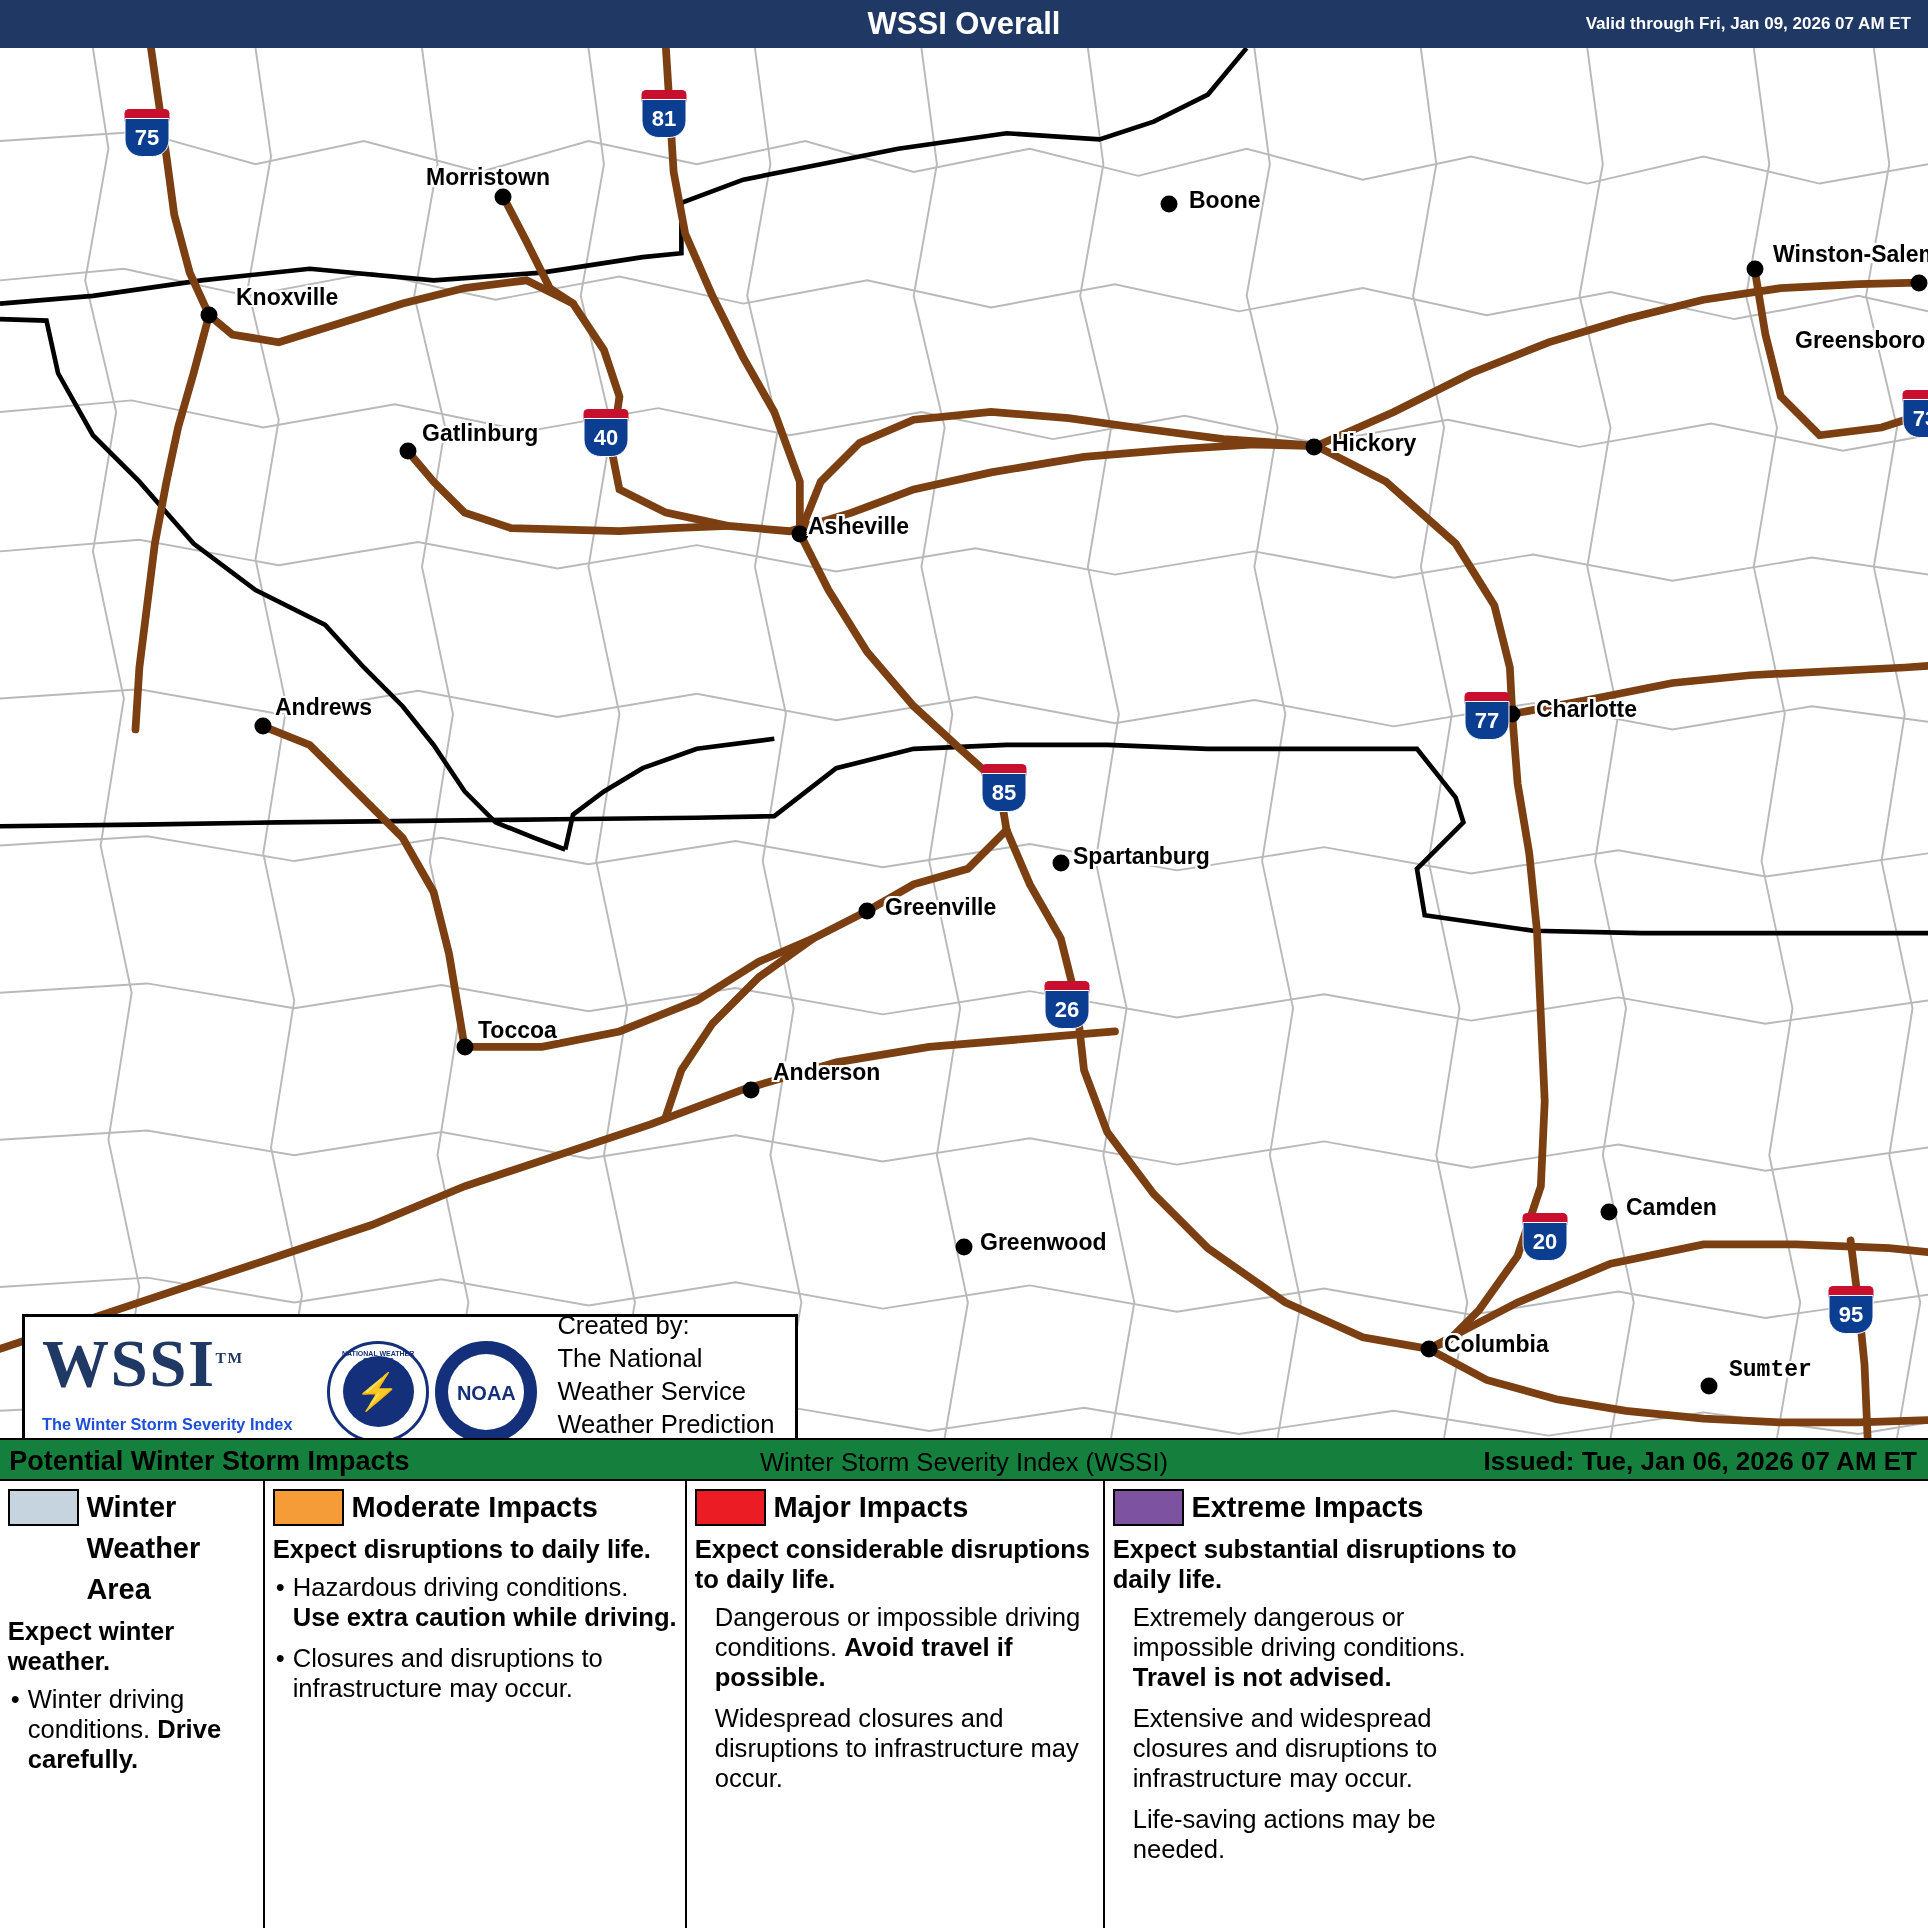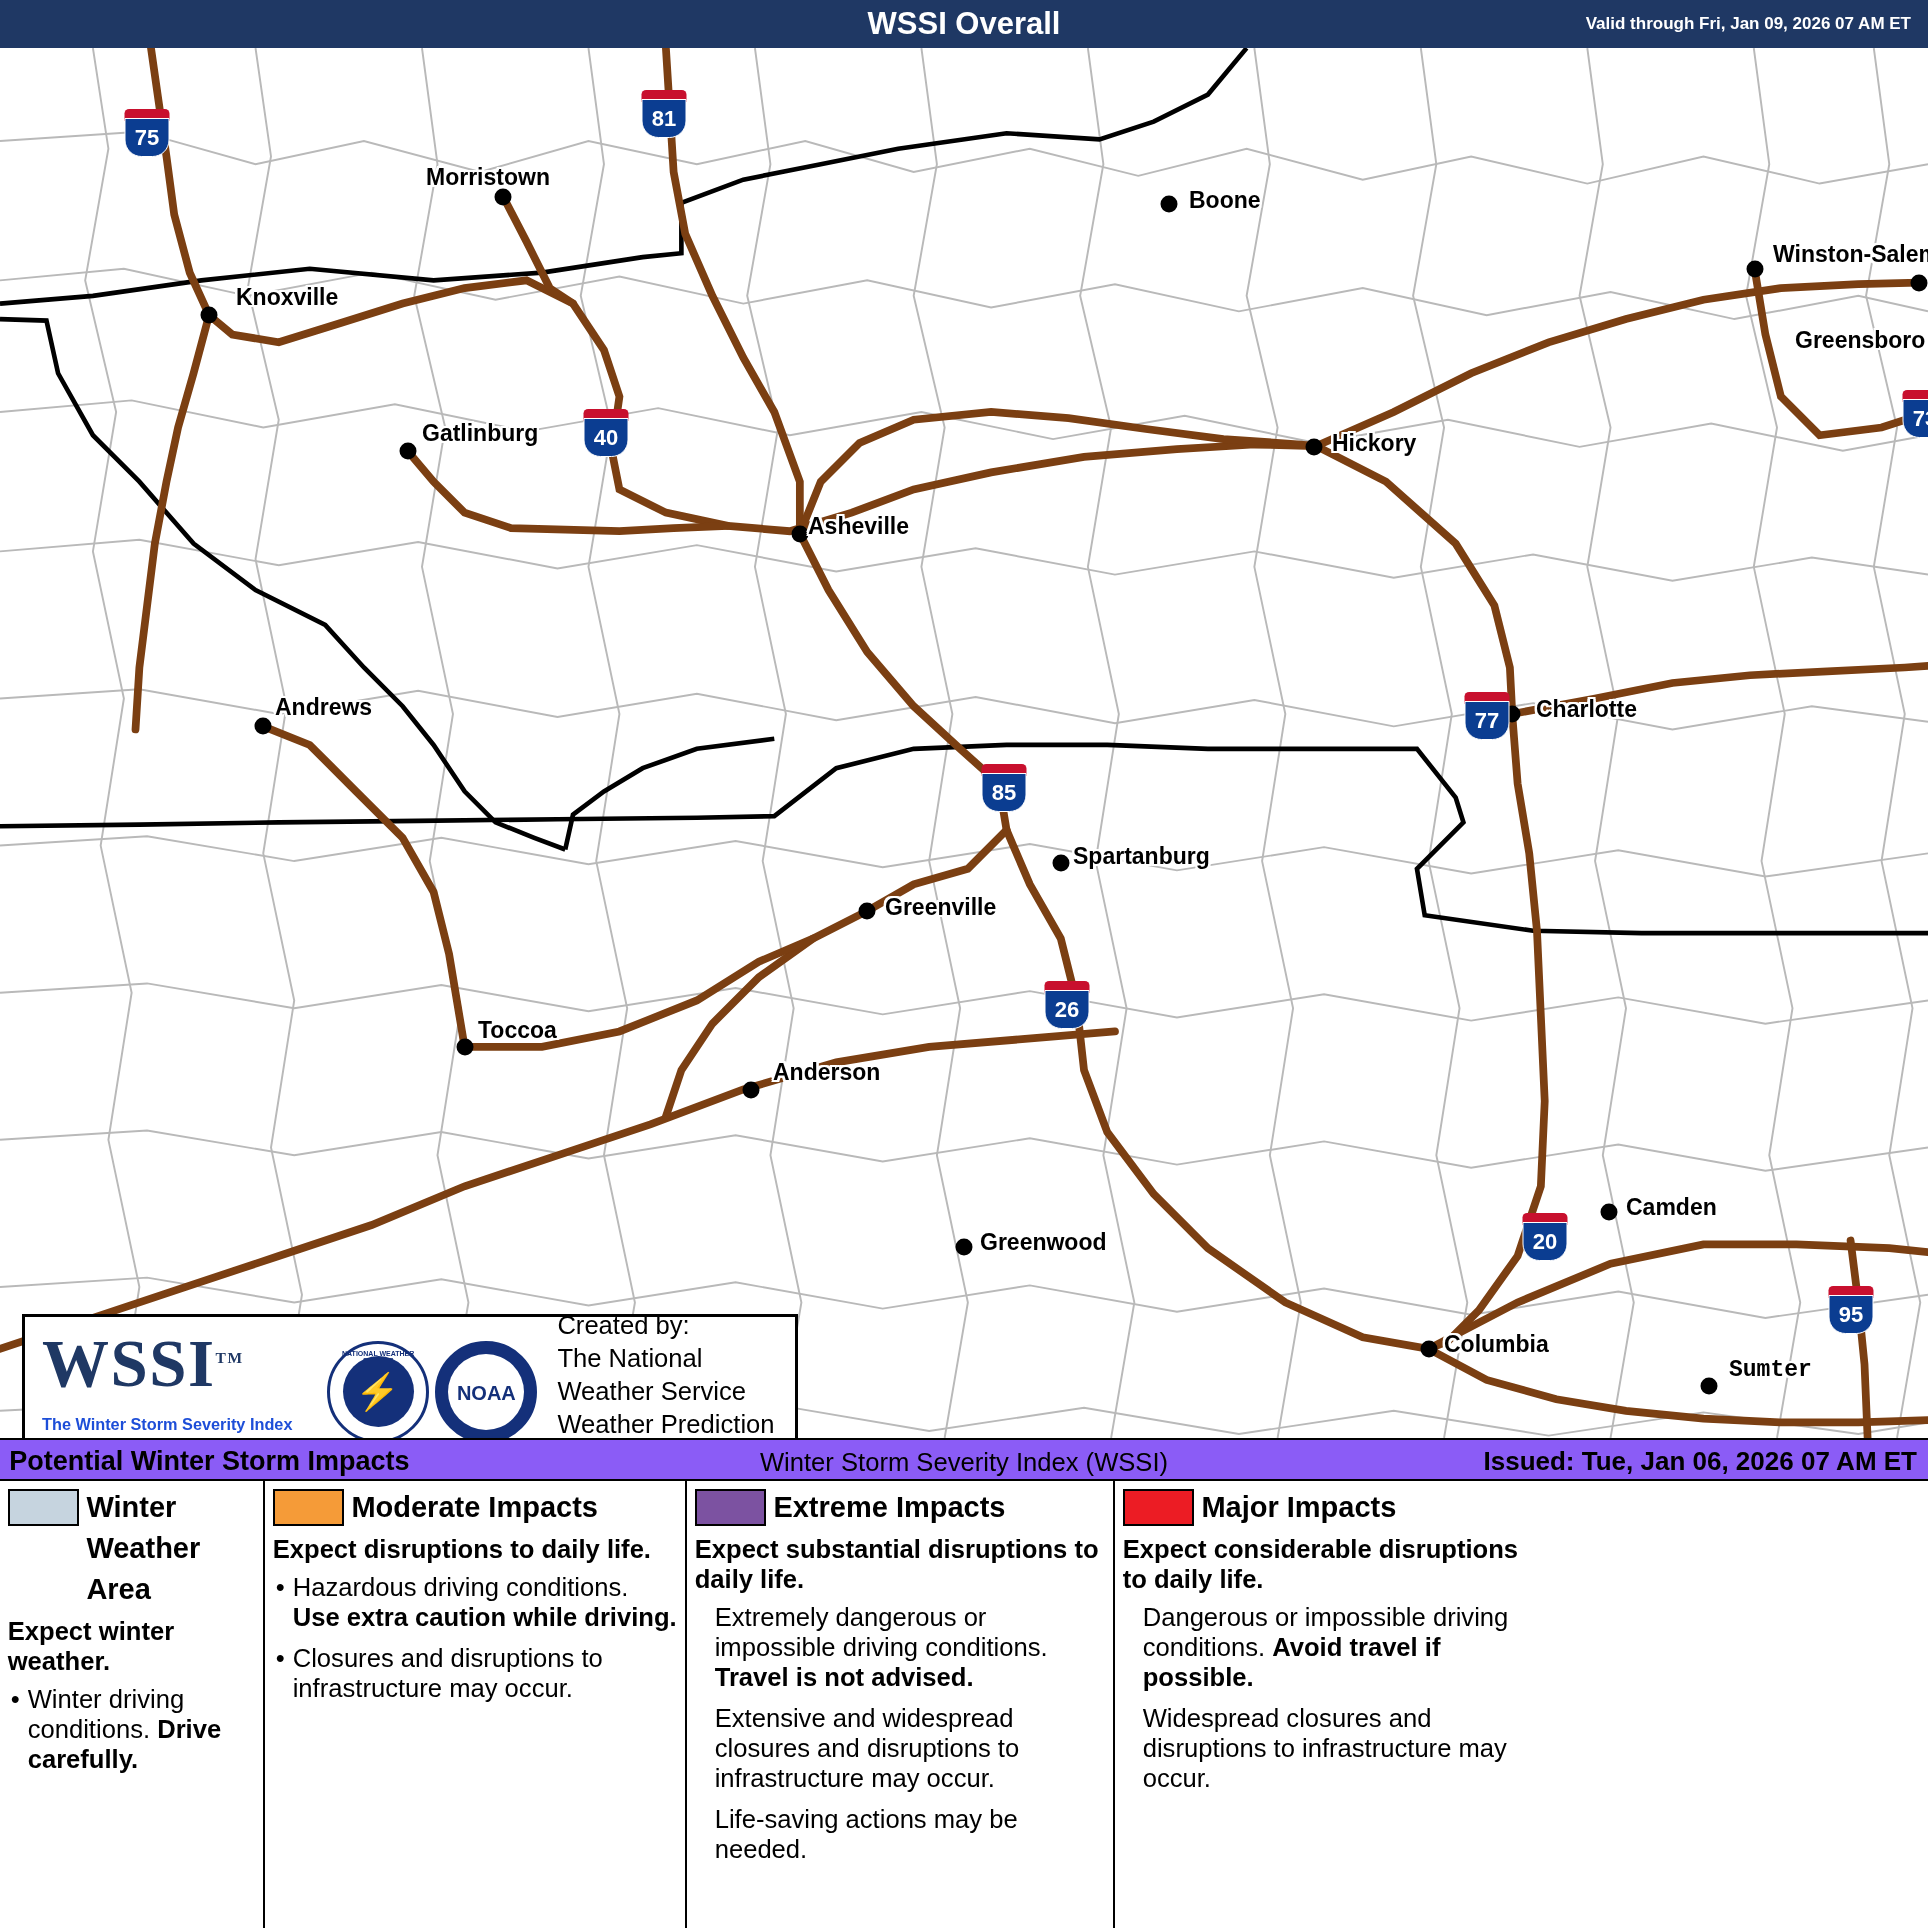--- a/index.html
+++ b/index.html
@@ -212,21 +212,21 @@
     color: #000000;
   }
 
   
   #gray-bar {
     position: absolute;
     left: 0;
     top: 1438px;
     width: 1928px;
     height: 43px;
-    background: #8b5cf6;
+    background: #15803d;
     border-top: 2.3px solid #000000;
     border-bottom: 2.3px solid #000000;
     box-sizing: border-box;
   }
   #gray-bar .gb-left {
     position: absolute;
     left: 9.3px; top: 6.2px;
     font-size: 27px;
     font-weight: bold;
     color: #000000;
@@ -524,38 +524,38 @@
       <div class="legend-swatch" style="background:#f59b38"></div>
       <div class="legend-title">Moderate Impacts</div>
     </div>
     <div class="legend-lead">Expect disruptions to daily life.</div>
     <ul class="legend-bullets">
       <li class="bulleted"><span>Hazardous driving conditions. </span><b>Use extra caution while driving.</b></li>
       <li class="bulleted"><span>Closures and disruptions to infrastructure may occur.</span></li>
     </ul>
   </div>
 
+  <div class="legend-col c3">
+    <div class="legend-head">
+      <div class="legend-swatch" style="background:#ec1c24"></div>
+      <div class="legend-title">Major Impacts</div>
+    </div>
+    <div class="legend-lead">Expect considerable disruptions to daily life.</div>
+    <ul class="legend-bullets">
+      <li><span>Dangerous or impossible driving conditions. </span><b>Avoid travel if possible.</b></li>
+      <li><span>Widespread closures and disruptions to infrastructure may occur.</span></li>
+    </ul>
+  </div>
+
   <div class="legend-col c4">
     <div class="legend-head">
       <div class="legend-swatch" style="background:#7c52a1"></div>
       <div class="legend-title">Extreme Impacts</div>
     </div>
     <div class="legend-lead">Expect substantial disruptions to daily life.</div>
     <ul class="legend-bullets">
       <li><span>Extremely dangerous or impossible driving conditions. </span><b>Travel is not advised.</b></li>
       <li><span>Extensive and widespread closures and disruptions to infrastructure may occur.</span></li>
       <li><span>Life-saving actions may be needed.</span></li>
     </ul>
   </div>
-
-  <div class="legend-col c3">
-    <div class="legend-head">
-      <div class="legend-swatch" style="background:#ec1c24"></div>
-      <div class="legend-title">Major Impacts</div>
-    </div>
-    <div class="legend-lead">Expect considerable disruptions to daily life.</div>
-    <ul class="legend-bullets">
-      <li><span>Dangerous or impossible driving conditions. </span><b>Avoid travel if possible.</b></li>
-      <li><span>Widespread closures and disruptions to infrastructure may occur.</span></li>
-    </ul>
-  </div>
 </div>
 
 
 </body></html>

